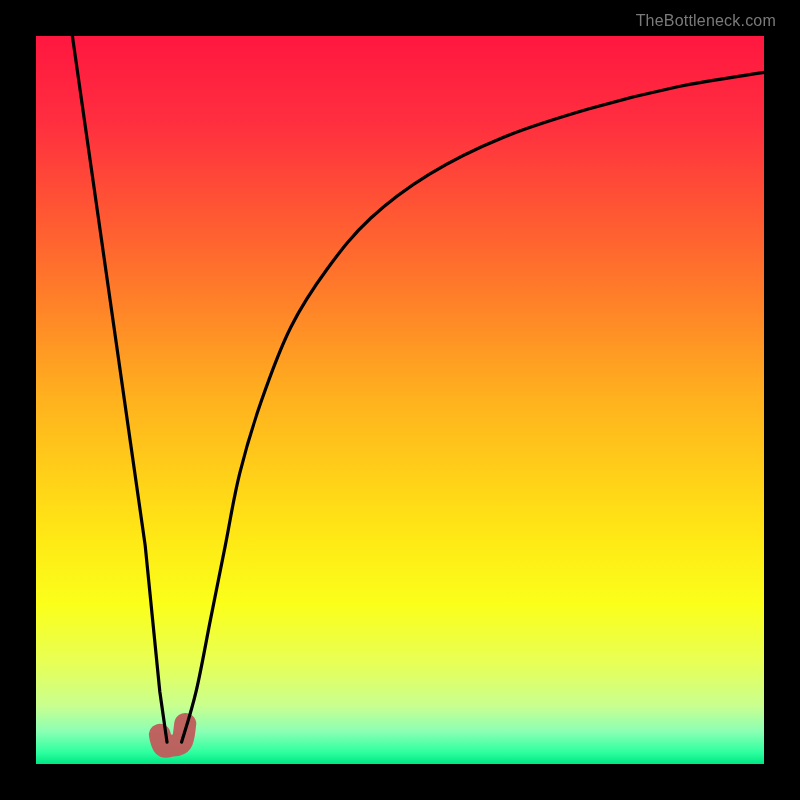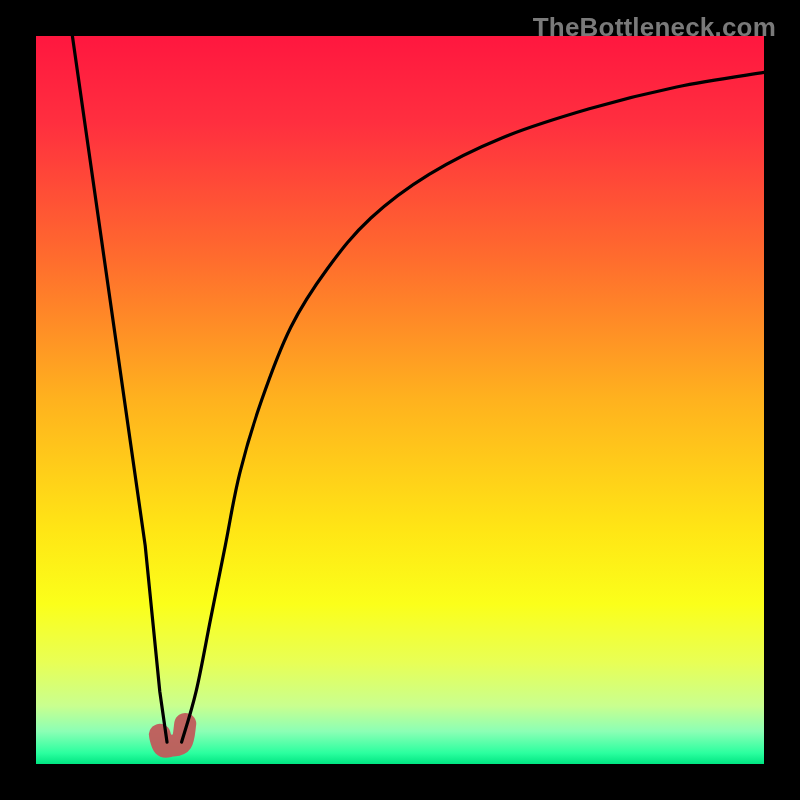--- a/index.html
+++ b/index.html
@@ -32,25 +32,25 @@
     left: 0;
     top: 0;
     width: 100%;
     height: 100%;
   }
   .watermark {
     position: absolute;
     top: 12px;
     right: 24px;
     color: #7a7a7a;
-    font-size: 26px;
+    font-size: 16px;
     letter-spacing: 0.2px;
     z-index: 20;
     pointer-events: none;
-    font-weight: 700;
+    font-weight: 400;
   }
   svg.lines {
     position: absolute;
     left: 0;
     top: 0;
     width: 100%;
     height: 100%;
     z-index: 10;
   }
   .highlight-stroke {

